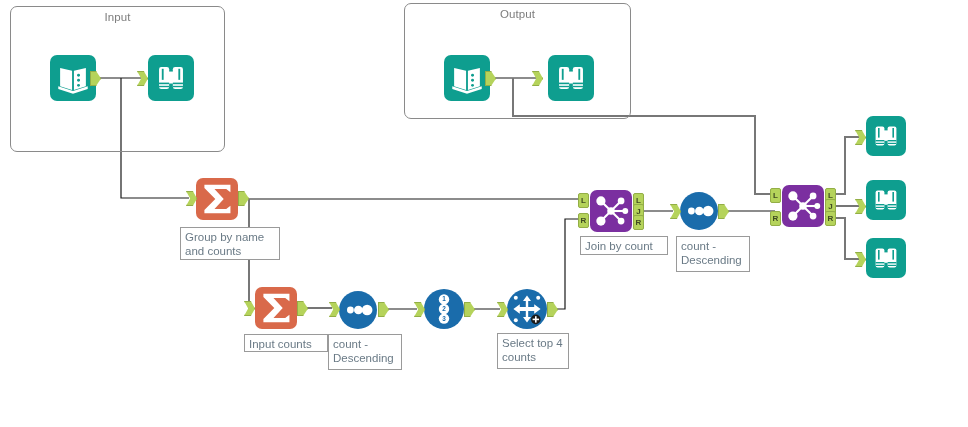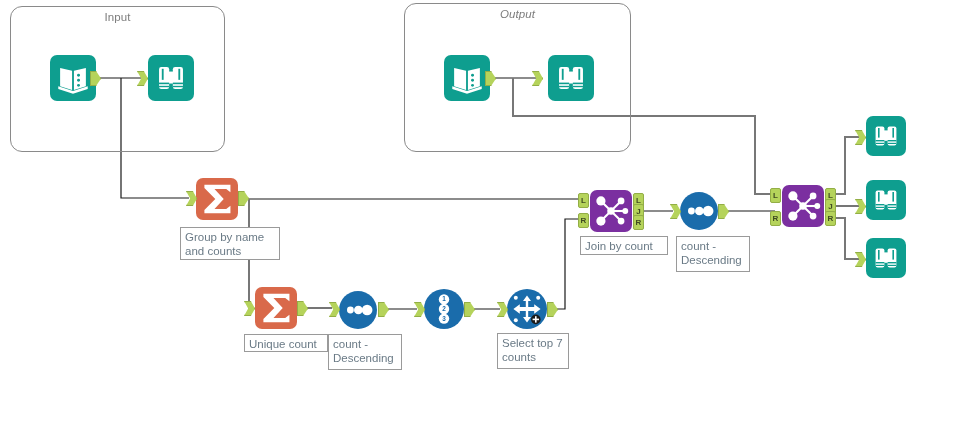--- a/index.html
+++ b/index.html
@@ -21,21 +21,21 @@
     position: absolute;
     left: 0; top: 0;
     width: 968px;
     height: 427px;
     pointer-events: none;
   }
   
   .container-box {
     position: absolute;
     border: 1.5px solid #8a8a8a;
-    border-radius: 12px;
+    border-radius: 7px;
     background: transparent;
     box-sizing: border-box;
   }
   .container-title {
     position: absolute;
     top: 4px;
     left: 0;
     width: 100%;
     text-align: center;
     font-size: 11.5px;
@@ -117,21 +117,21 @@
       <path d="M 513 78 L 513 116 L 755 116 L 755 194 L 775 194" fill="none" stroke="#777777" stroke-width="2"></path>
       <path d="M 829 194 L 845 194 L 845 137 L 859 137" fill="none" stroke="#777777" stroke-width="2"></path>
       <path d="M 829 206 L 859 206" fill="none" stroke="#1a1a1a" stroke-width="1.2"></path>
       <path d="M 829 218 L 845 218 L 845 259 L 859 259" fill="none" stroke="#777777" stroke-width="2"></path>
     </svg>
 
   <div id="containers-layer">
       <div class="container-box" style="left: 10px; top: 6px; width: 215px; height: 146px; border-color: rgb(138, 138, 138);">
         <div class="container-title" style="color: rgb(125, 125, 125);">Input</div>
       </div>
-      <div class="container-box" style="left: 404px; top: 3px; width: 227px; height: 149px; border-color: rgb(138, 138, 138); font-style: italic;">
+      <div class="container-box" style="left: 404px; top: 3px; width: 227px; height: 116px; border-color: rgb(138, 138, 138);">
         <div class="container-title" style="color: rgb(125, 125, 125);">Output</div>
       </div>
     </div>
 
   <div id="nodes-layer">
       <div class="node" style="left: 50px; top: 55px; width: 46px; height: 46px;">
         <div class="node-body sq" style="width: 46px; height: 46px; background: rgb(14, 158, 143);">
           <svg width="46" height="46" viewBox="0 0 100 100">
             <path d="M22 28 L48 34 L48 76 L22 68 Z" fill="#fff"></path>
             <path d="M78 28 L52 34 L52 76 L78 68 Z" fill="#fff"></path>
@@ -347,23 +347,23 @@
       <div class="anchor lbl" style="left: 770px; top: 188px;">L</div>
       <div class="anchor lbl" style="left: 770px; top: 211px;">R</div>
       <div class="anchor lbl" style="left: 825px; top: 188px;">L</div>
       <div class="anchor lbl" style="left: 825px; top: 199px;">J</div>
       <div class="anchor lbl" style="left: 825px; top: 211px;">R</div>
     </div>
 
   <div id="notes-layer">
       <div class="note" style="left: 180px; top: 227px; width: 100px; height: 33px; color: rgb(106, 122, 134); border-color: rgb(154, 154, 154);">Group by name
 and counts</div>
-      <div class="note" style="left: 244px; top: 334px; width: 84px; height: 18px; color: rgb(106, 122, 134); border-color: rgb(154, 154, 154);">Unique count</div>
+      <div class="note" style="left: 244px; top: 334px; width: 84px; height: 18px; color: rgb(106, 122, 134); border-color: rgb(154, 154, 154);">Input counts</div>
       <div class="note" style="left: 328px; top: 334px; width: 74px; height: 36px; color: rgb(106, 122, 134); border-color: rgb(154, 154, 154);">count -
 Descending</div>
-      <div class="note" style="left: 497px; top: 333px; width: 72px; height: 36px; color: rgb(106, 122, 134); border-color: rgb(154, 154, 154);">Select top 7
+      <div class="note" style="left: 497px; top: 333px; width: 72px; height: 36px; color: rgb(106, 122, 134); border-color: rgb(154, 154, 154);">Select top 4
 counts</div>
       <div class="note" style="left: 580px; top: 236px; width: 88px; height: 19px; color: rgb(106, 122, 134); border-color: rgb(154, 154, 154);">Join by count</div>
       <div class="note" style="left: 676px; top: 236px; width: 74px; height: 36px; color: rgb(106, 122, 134); border-color: rgb(154, 154, 154);">count -
 Descending</div>
     </div>
 
 </div>
 
 </body></html>

